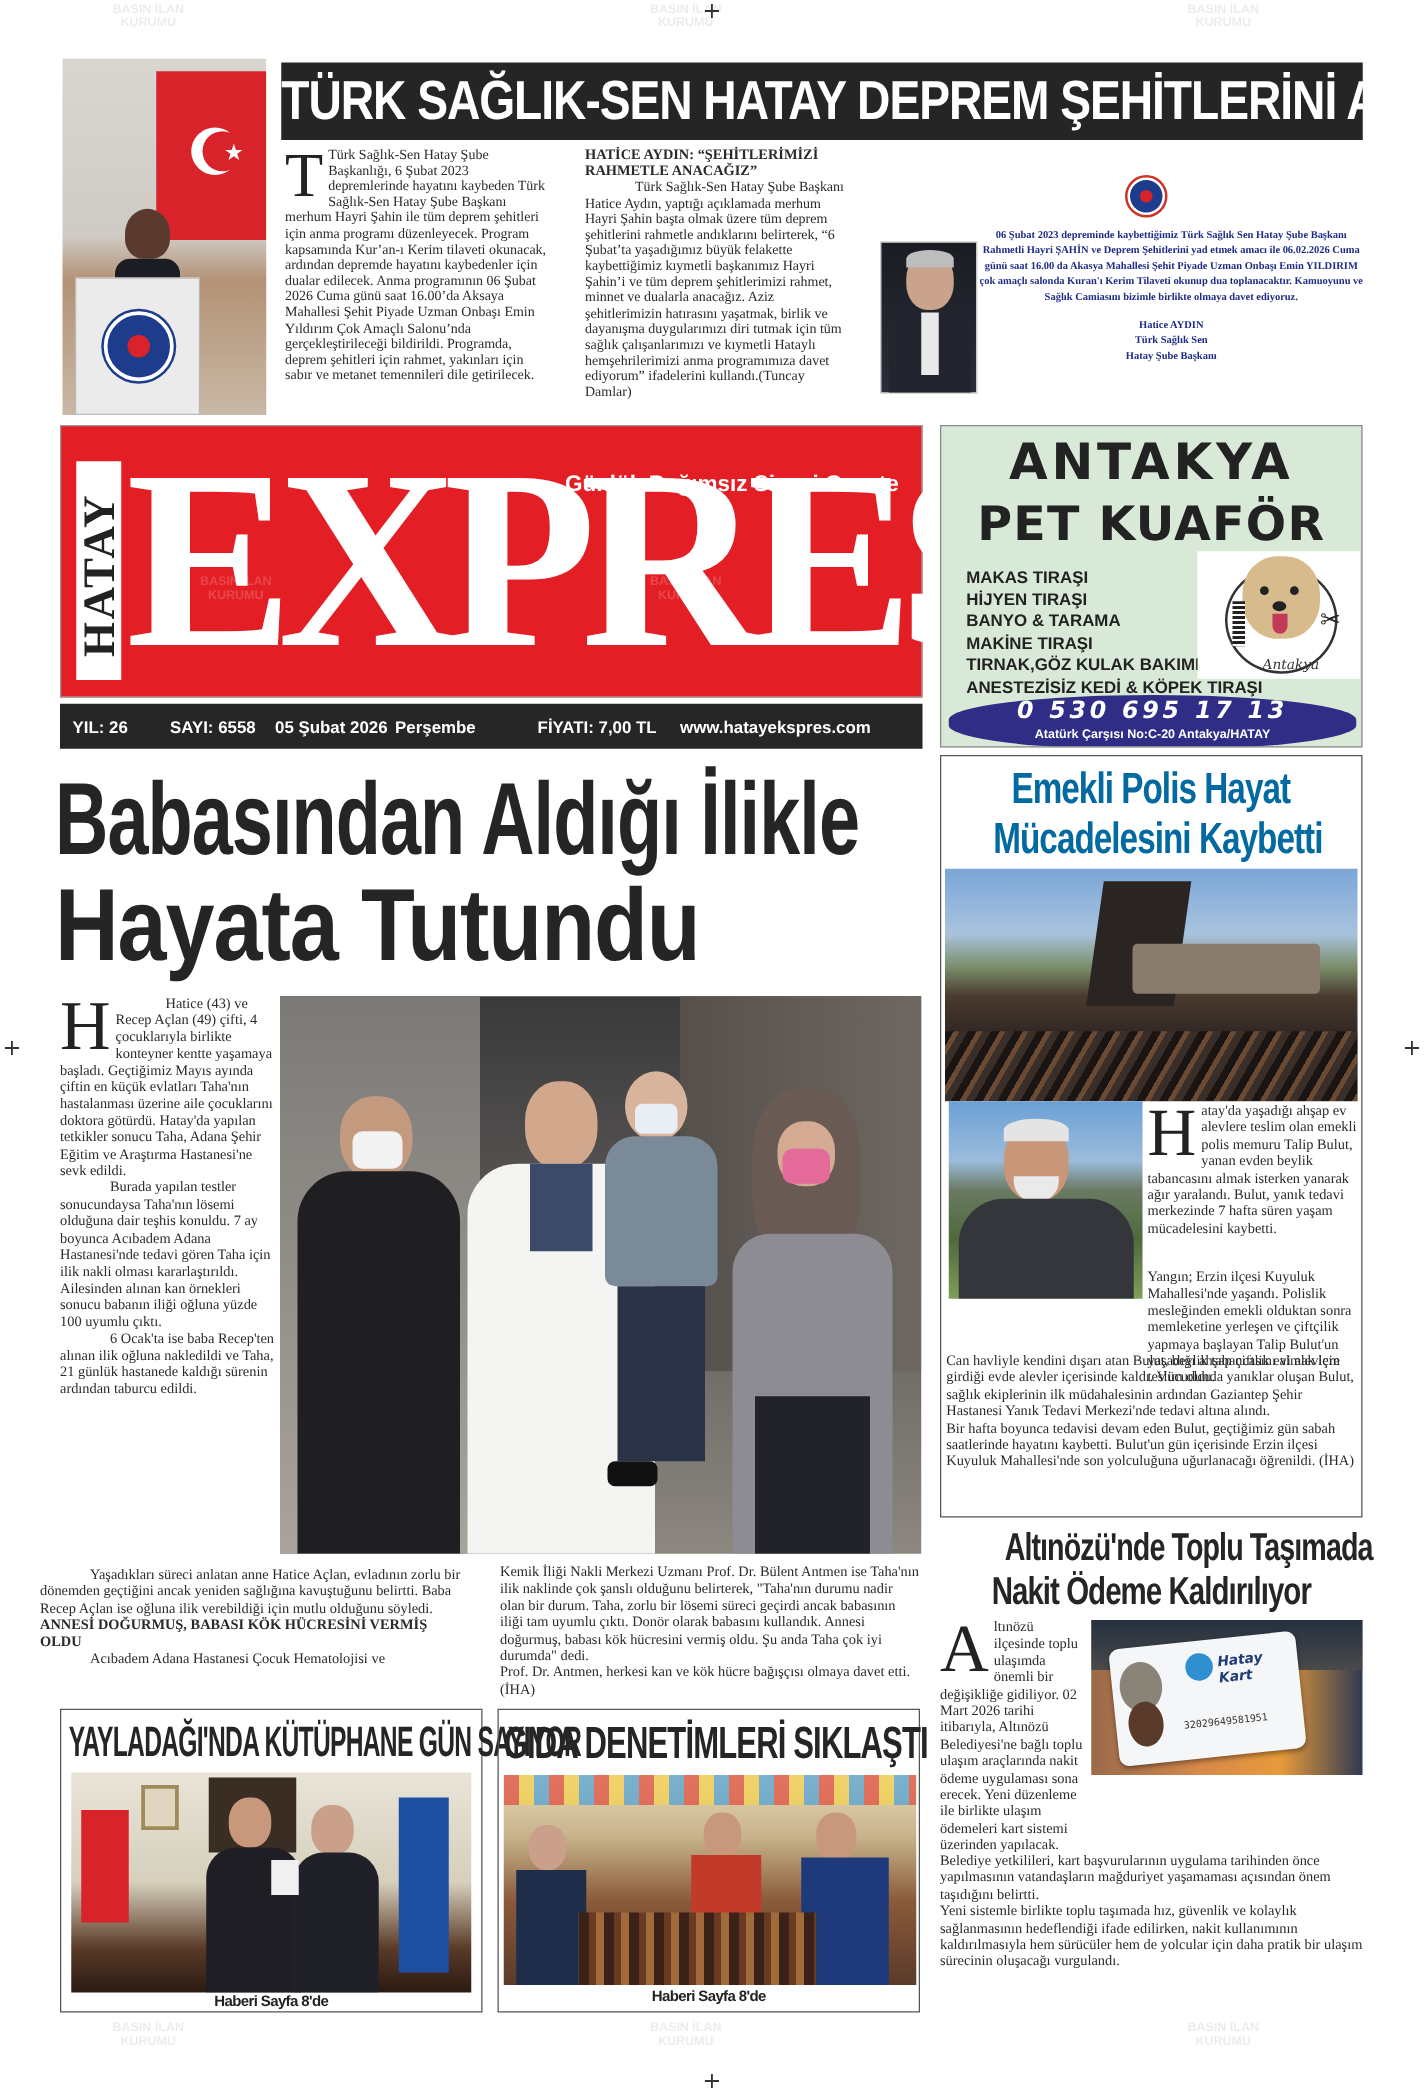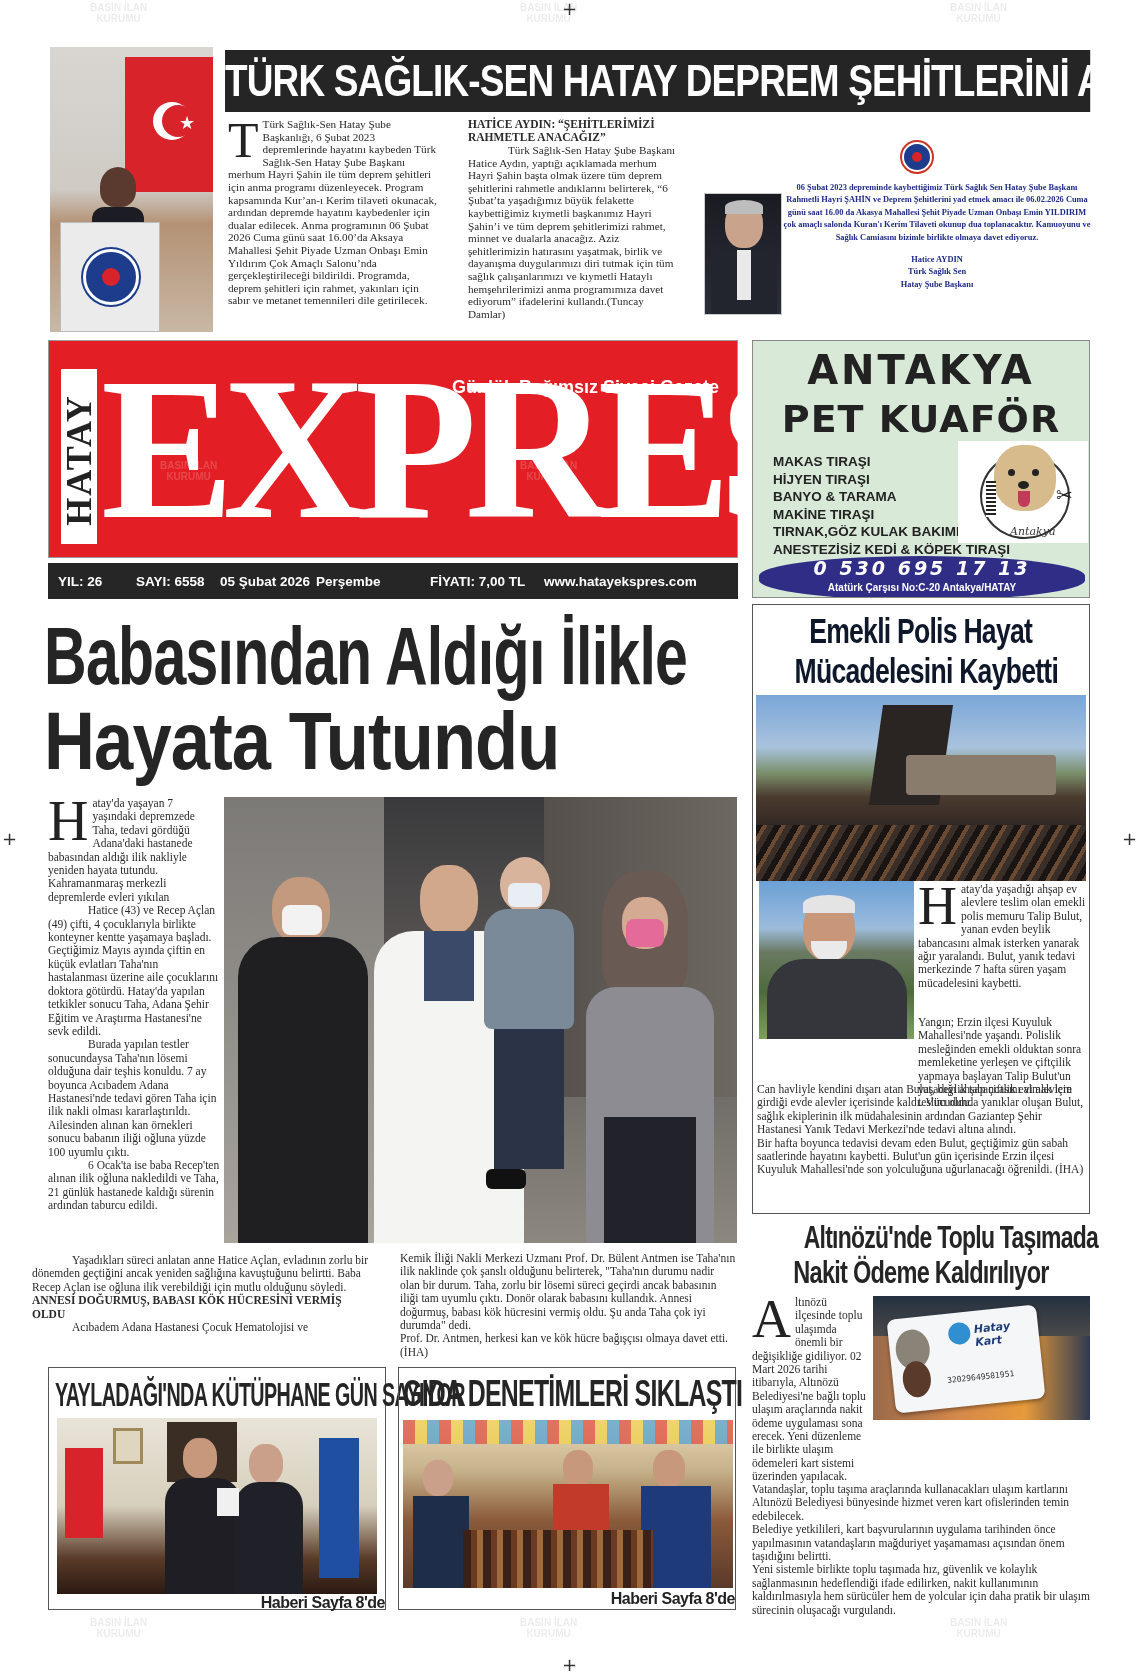--- a/index.html
+++ b/index.html
@@ -35,26 +35,26 @@
   .ad-phone-bar { position: absolute; left: 6px; top: 215px; width: 326px; height: 44px; background: #2f2d86; border-radius: 50% / 45%; color: #fff; text-align: center; }
   .ad-phone { font-family: "DejaVu Sans", sans-serif; font-weight: 700; font-style: italic; font-size: 19px; line-height: 22px; letter-spacing: 3px; padding-top: 1px; }
   .ad-address { font-family: "Liberation Sans", sans-serif; font-weight: 700; font-size: 10px; line-height: 18px; }
 
   
   .main-h1 { left: 44px; top: 615px; width: 700px; font-size: 82px; line-height: 82px; color: #252525; white-space: nowrap; transform: scaleX(0.72); transform-origin: left top; width: 972px; }
   .main-h2 { left: 44px; top: 700px; font-size: 82px; line-height: 82px; color: #252525; white-space: nowrap; transform: scaleX(0.86); transform-origin: left top; }
 
   
   .rbox { left: 752px; top: 604px; width: 338px; height: 610px; border: 1px solid #555; }
-  .r-title { position: absolute; left: 0; top: 6px; width: 100%; text-align: center; font-size: 35px; line-height: 40px; color: #0f172a; }
+  .r-title { position: absolute; left: 0; top: 6px; width: 100%; text-align: center; font-size: 35px; line-height: 40px; color: #0369a1; }
   .r-title-inner { display: inline-block; transform: scaleX(0.76); white-space: nowrap; }
 
   .small-title { font-size: 34px; line-height: 40px; color: #252525; white-space: nowrap; }
   .boxed { border: 1px solid #555; }
-  .caption-link { position: absolute; width: 100%; text-align: right; font-family: "Liberation Sans", sans-serif; font-weight: 700; font-size: 16px; letter-spacing: -0.5px; color: #222; }
+  .caption-link { position: absolute; width: 100%; text-align: center; font-family: "Liberation Sans", sans-serif; font-weight: 700; font-size: 12px; letter-spacing: -0.5px; color: #222; }
 
   .watermark { position: absolute; font-family: "Liberation Sans", sans-serif; font-weight: 700; font-size: 10px; color: rgba(0,0,0,0.08); line-height: 11px; text-align: center; pointer-events: none; }
 </style>
 </head>
 <body>
 
 <div class="crop-mark" style="left:562px;top:0px;">+</div>
 <div class="crop-mark" style="left:2px;top:830px;">+</div>
 <div class="crop-mark" style="left:1122px;top:830px;">+</div>
 <div class="crop-mark" style="left:562px;top:1656px;">+</div>
@@ -150,21 +150,20 @@
     <div class="ad-phone">0 530 695 17 13</div>
     <div class="ad-address">Atatürk Çarşısı No:C-20 Antakya/HATAY</div>
   </div>
 </div>
 
 <div class="abs cond main-h1">Babasından Aldığı İlikle</div>
 <div class="abs cond main-h2">Hayata Tutundu</div>
 
 <div class="abs body-text" style="left:48px;top:797px;width:172px;font-size:11.5px;line-height:13.4px;">
   <span class="dropcap" style="font-size:56px;line-height:44px;">H</span>
-  <span>atay'da yaşayan 7 yaşındaki depremzede Taha, tedavi gördüğü Adana'daki hastanede babasından aldığı ilik nakliyle yeniden hayata tutundu. Kahramanmaraş merkezli depremlerde evleri yıkılan</span>
   <p class="indent">Hatice (43) ve Recep Açlan (49) çifti, 4 çocuklarıyla birlikte konteyner kentte yaşamaya başladı. Geçtiğimiz Mayıs ayında çiftin en küçük evlatları Taha'nın hastalanması üzerine aile çocuklarını doktora götürdü. Hatay'da yapılan tetkikler sonucu Taha, Adana Şehir Eğitim ve Araştırma Hastanesi'ne sevk edildi.</p>
   <p class="indent">Burada yapılan testler sonucundaysa Taha'nın lösemi olduğuna dair teşhis konuldu. 7 ay boyunca Acıbadem Adana Hastanesi'nde tedavi gören Taha için ilik nakli olması kararlaştırıldı. Ailesinden alınan kan örnekleri sonucu babanın iliği oğluna yüzde 100 uyumlu çıktı.</p>
   <p class="indent">6 Ocak'ta ise baba Recep'ten alınan ilik oğluna nakledildi ve Taha, 21 günlük hastanede kaldığı sürenin ardından taburcu edildi.</p>
 </div>
 
 <div class="photo" style="left:224px;top:797px;width:513px;height:446px;background:linear-gradient(180deg,#3a3a3c 0%,#5a5654 40%,#8c8880 100%);">
   <div style="position:absolute;left:0;top:0;width:160px;height:446px;background:linear-gradient(180deg,#7c7a77,#a8a49c);"></div>
   <div style="position:absolute;left:320px;top:0;width:193px;height:300px;background:linear-gradient(90deg,#55504c,#6e6862);"></div>
 
   <div style="position:absolute;left:48px;top:80px;width:58px;height:66px;border-radius:45%;background:#c39a7e;"></div>
@@ -243,21 +242,20 @@
     <div style="position:absolute;left:10px;top:44px;width:28px;height:36px;border-radius:50%;background:#5a3a2a;"></div>
   </div>
 </div>
 
 <div class="abs body-text" style="left:752px;top:1296px;width:118px;font-size:11.5px;line-height:13.4px;">
   <span class="dropcap" style="font-size:54px;line-height:42px;">A</span>
   <span>ltınözü ilçesinde toplu ulaşımda önemli bir değişikliğe gidiliyor. 02 Mart 2026 tarihi itibarıyla, Altınözü Belediyesi'ne bağlı toplu ulaşım araçlarında nakit ödeme uygulaması sona erecek. Yeni düzenleme ile birlikte ulaşım ödemeleri kart sistemi üzerinden yapılacak.</span>
 </div>
 
 <div class="abs body-text" style="left:752px;top:1483px;width:338px;font-size:11.5px;line-height:13.4px;">
-  <p>Vatandaşlar, toplu taşıma araçlarında kullanacakları ulaşım kartlarını Altınözü Belediyesi bünyesinde hizmet veren kart ofislerinden temin edebilecek.</p>
   <p>Belediye yetkilileri, kart başvurularının uygulama tarihinden önce yapılmasının vatandaşların mağduriyet yaşamaması açısından önem taşıdığını belirtti.</p>
   <p>Yeni sistemle birlikte toplu taşımada hız, güvenlik ve kolaylık sağlanmasının hedeflendiği ifade edilirken, nakit kullanımının kaldırılmasıyla hem sürücüler hem de yolcular için daha pratik bir ulaşım sürecinin oluşacağı vurgulandı.</p>
 </div>
 
 <div class="abs boxed" style="left:48px;top:1367px;width:338px;height:243px;">
   <div class="cond small-title" style="position:absolute;left:6px;top:6px;font-size:34px;transform:scaleX(0.58);transform-origin:left top;">YAYLADAĞI'NDA KÜTÜPHANE GÜN SAYIYOR</div>
   <div class="photo" style="left:8px;top:50px;width:320px;height:176px;background:linear-gradient(180deg,#e8e4d8 0%,#d6cfbc 50%,#5a3a28 80%,#2a1a12 100%);">
     <div style="position:absolute;left:8px;top:30px;width:38px;height:90px;background:#d9232a;"></div>
     <div style="position:absolute;left:56px;top:10px;width:30px;height:36px;border:3px solid #a08a5a;background:#e0d6c0;"></div>
     <div style="position:absolute;left:110px;top:4px;width:70px;height:60px;background:#3a2e24;"></div>

